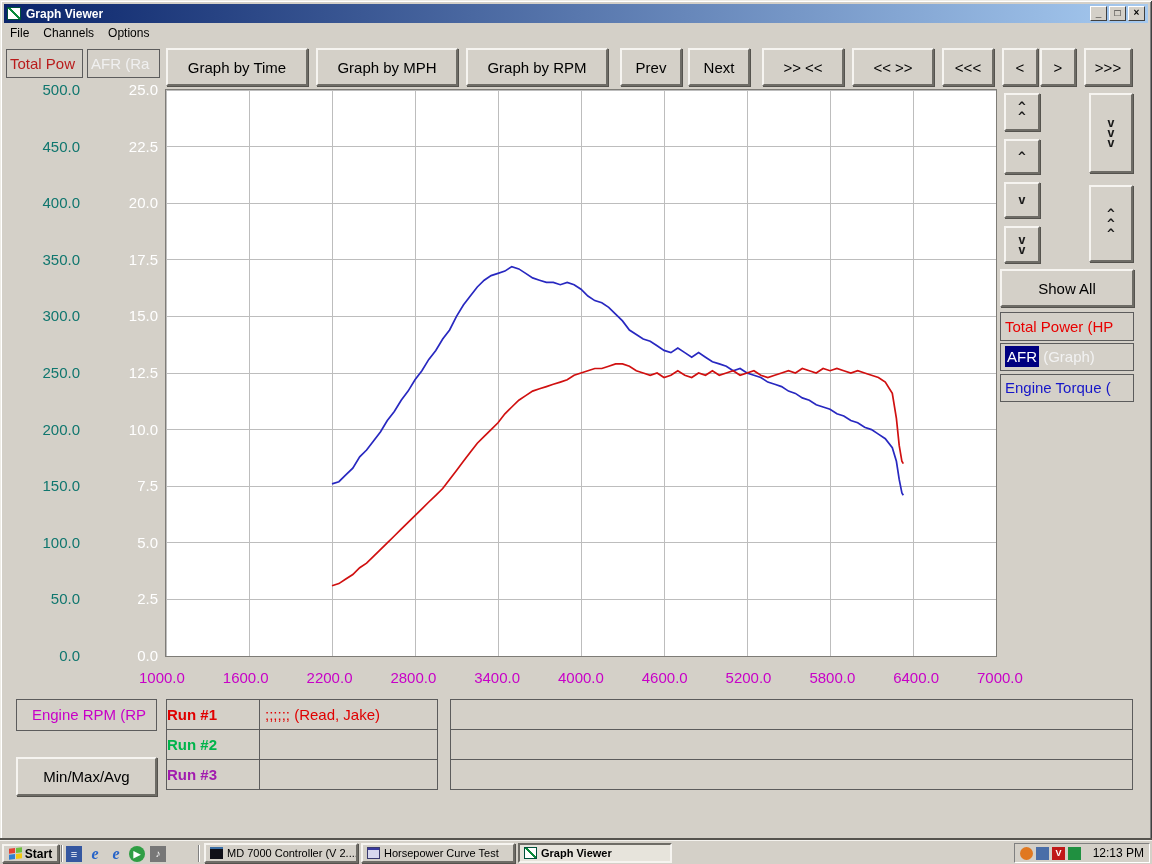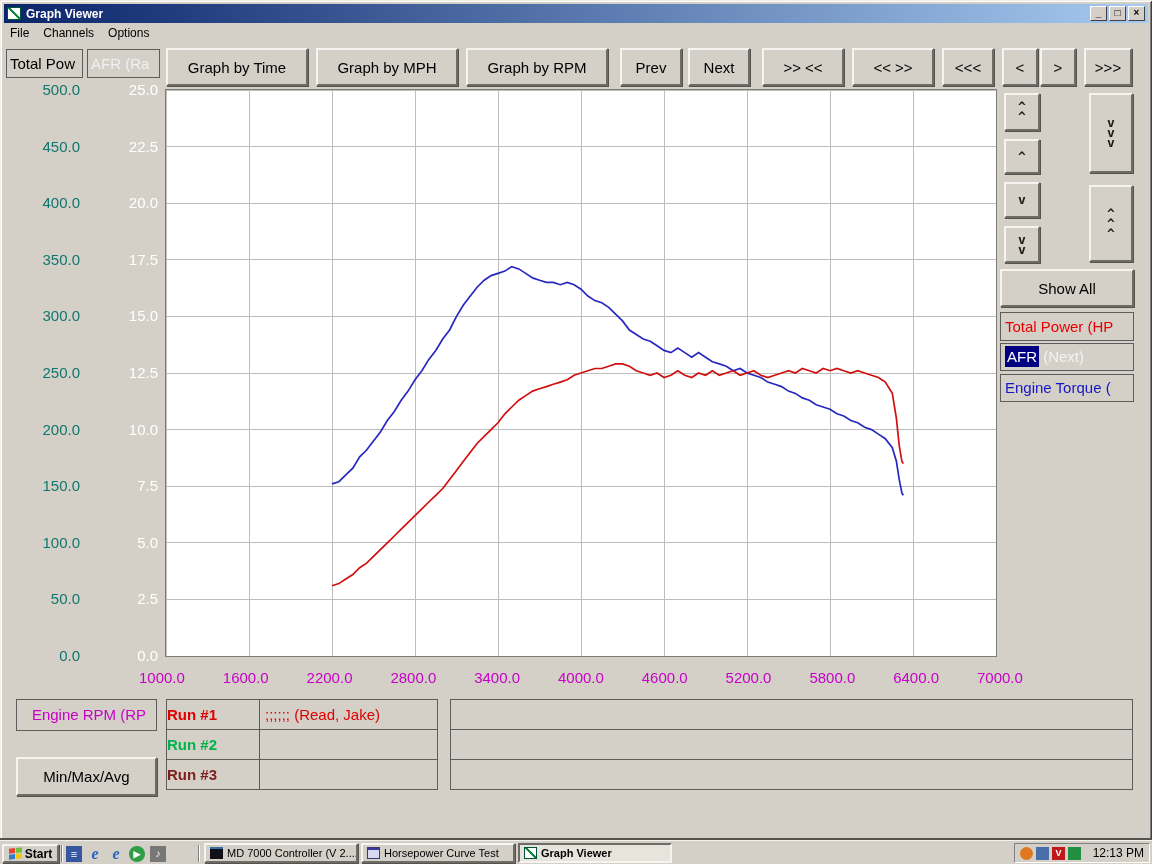--- a/index.html
+++ b/index.html
@@ -29,21 +29,21 @@
   .tb-btn:nth-child(3) { width: 142px; margin-left: 8px; }
   .tb-btn:nth-child(4) { width: 62px;  margin-left: 12px; }
   .tb-btn:nth-child(5) { width: 62px;  margin-left: 6px; }
   .tb-btn:nth-child(6) { width: 82px;  margin-left: 12px; }
   .tb-btn:nth-child(7) { width: 82px;  margin-left: 8px; }
   .tb-btn:nth-child(8) { width: 52px;  margin-left: 8px; }
   .tb-btn:nth-child(9) { width: 36px;  margin-left: 8px; }
   .tb-btn:nth-child(10){ width: 36px;  margin-left: 2px; }
   .tb-btn:nth-child(11){ width: 48px;  margin-left: 8px; }
 
-  #label-primary { left: 6px; top: 49px; width: 77px; height: 29px; color: #000000; font-size: 15px; line-height: 27px; padding-left: 3px; }
+  #label-primary { left: 6px; top: 49px; width: 77px; height: 29px; color: #b91c1c; font-size: 15px; line-height: 27px; padding-left: 3px; }
   #label-secondary { left: 87px; top: 49px; width: 73px; height: 29px; color: #f0f0f0; font-size: 15px; line-height: 27px; padding-left: 3px; }
 
   .tick-col { position: absolute; display: flex; flex-direction: column; justify-content: space-between; font-size: 15px; }
   #power-ticks { left: 4px; top: 81px; width: 76px; height: 584px; color: #0f766e; text-align: right; }
   #afr-ticks { left: 92px; top: 81px; width: 66px; height: 584px; color: #ffffff; text-align: right; }
   .tick { height: 18px; line-height: 18px; }
   #x-ticks { position: absolute; left: 139px; top: 669px; width: 884px; height: 18px; display: flex; justify-content: space-between; color: #c800c8; font-size: 15px; }
 
   #plot { position: absolute; left: 165px; top: 89px; width: 832px; height: 568px; background: #fff; border: 1px solid #7e7c77; }
 
@@ -226,31 +226,31 @@
 v
 v</div>
     <div id="chev-b2" class="btn3d chev">^
 ^
 ^</div>
 
     <div id="show-all" class="btn3d">Show All</div>
 
     <div id="legend-power" class="cell">Total Power (HP</div>
     <div id="legend-afr" class="cell">
-      <span class="sel">AFR</span><span class="rest"> (Next)</span>
+      <span class="sel">AFR</span><span class="rest"> (Graph)</span>
     </div>
     <div id="legend-torque" class="cell">Engine Torque (</div>
 
     <div id="engine-rpm" class="cell">Engine RPM (RP</div>
     <div id="minmax" class="btn3d">Min/Max/Avg</div>
 
     <div id="run-labels" class="run-col">
         <div class="run-row" style="color: rgb(224, 0, 0);">Run #1</div>
         <div class="run-row" style="color: rgb(0, 180, 75);">Run #2</div>
-        <div class="run-row" style="color: #7f1d1d;">Run #3</div>
+        <div class="run-row" style="color: #a21caf;">Run #3</div>
       </div>
     <div id="run-values" class="run-col">
         <div class="run-row" style="color: rgb(224, 0, 0);">;;;;;; (Read, Jake)</div>
         <div class="run-row" style="color: rgb(0, 180, 75);"></div>
         <div class="run-row" style="color: rgb(26, 26, 204);"></div>
       </div>
     <div id="run-wide" class="run-col">
         <div class="run-row"></div>
         <div class="run-row"></div>
         <div class="run-row"></div>

